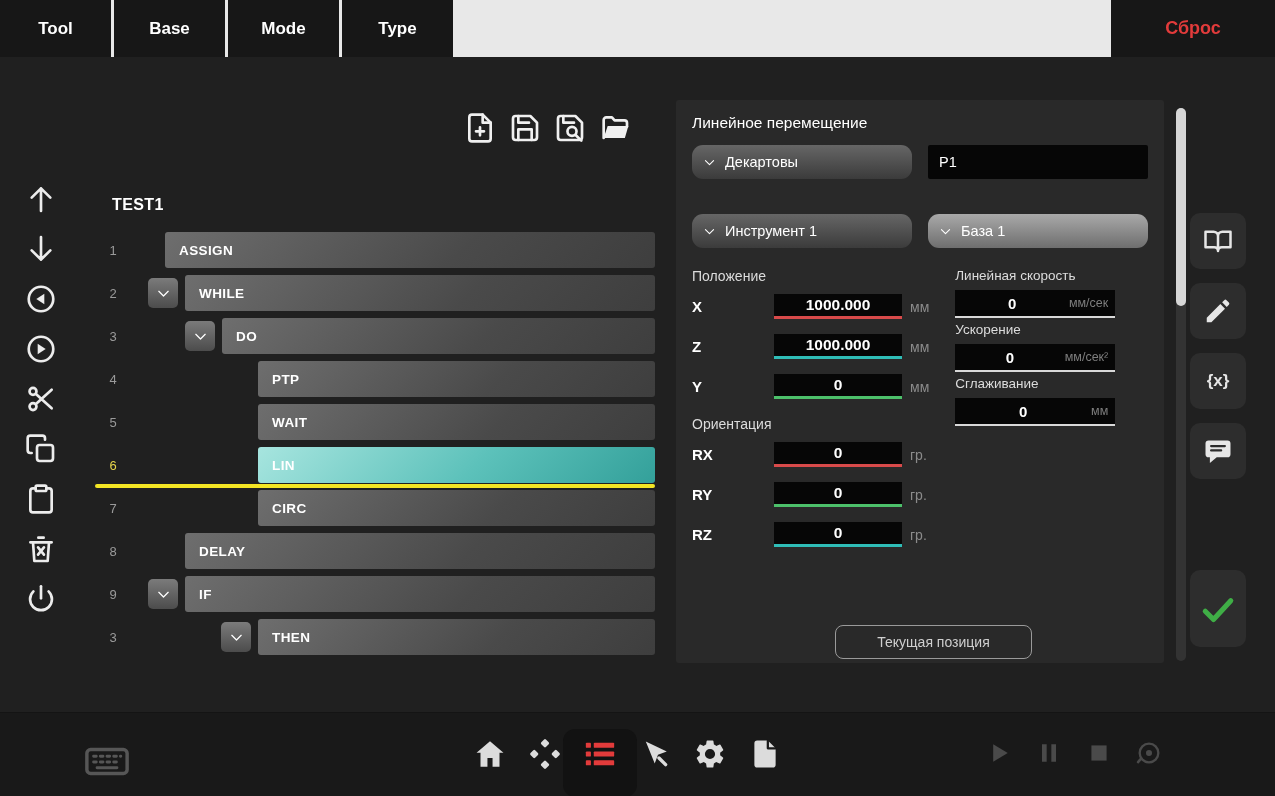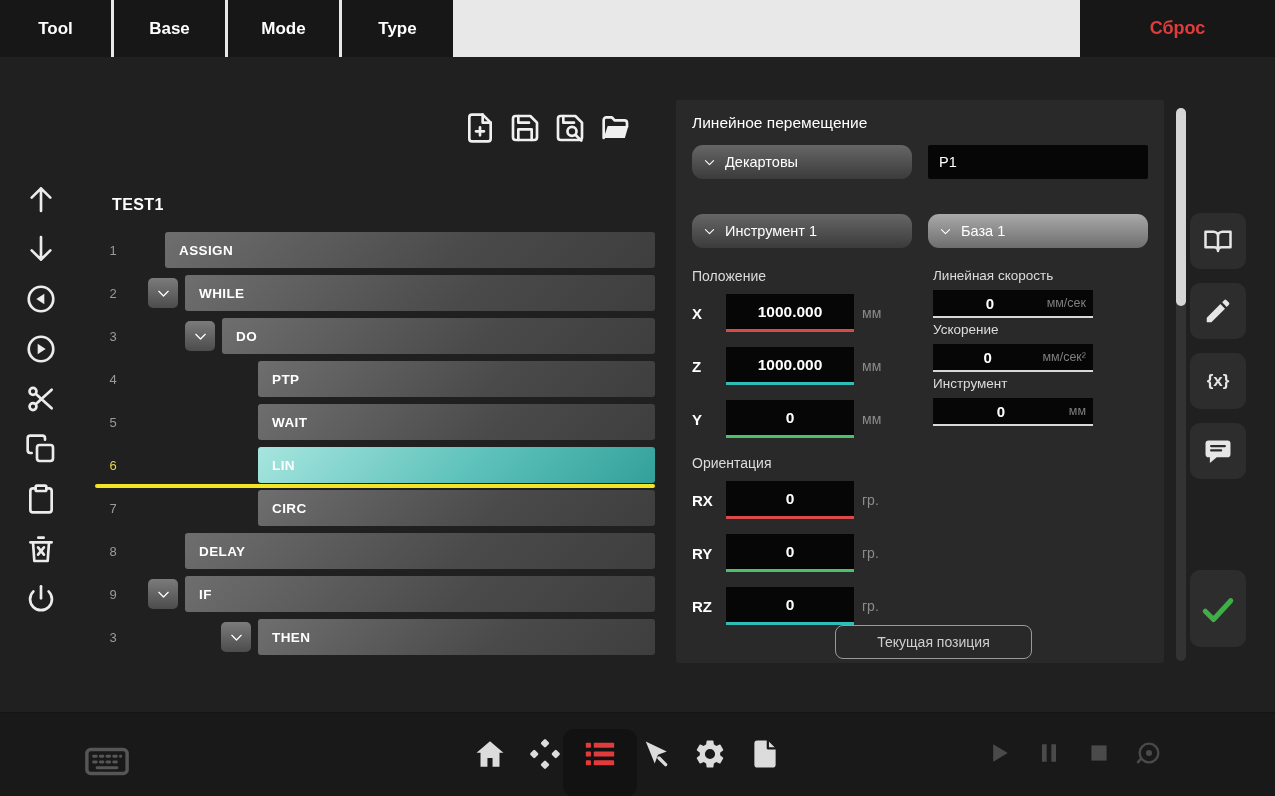--- a/index.html
+++ b/index.html
@@ -13,21 +13,21 @@
   .ic { display:block; }
   .ic svg { display:block; width:100%; height:100%; }
   button { border:none; background:none; font-family:inherit; cursor:pointer; padding:0; }
 
   
   .top-bar { position:absolute; left:0; top:0; width:1275px; height:57px; display:flex; }
   .tabs { display:flex; background:#e8e8e8; gap:3px; }
   .tab { width:111px; height:57px; background:#171717; color:#fff; font-weight:bold;
          font-size:17px; display:flex; align-items:center; justify-content:center; cursor:pointer; }
   .top-filler { flex:1; background:#e8e8e8; }
-  .reset-zone { width:195px; background:#171717; display:flex; align-items:center; justify-content:center; }
+  .reset-zone { width:164px; background:#171717; display:flex; align-items:center; justify-content:center; }
   .reset { color:#e23b3b; font-weight:bold; font-size:18px; cursor:pointer; }
 
   
   .left-toolbar { position:absolute; left:24px; top:183px; width:34px;
                   display:flex; flex-direction:column; gap:18px; align-items:center; }
   .icon-btn { width:32px; height:32px; color:#ececec; cursor:pointer; }
 
   
   .file-toolbar { position:absolute; left:464px; top:112px; display:flex; gap:13px; }
   .file-btn { width:32px; height:34px; color:#f0f0f0; cursor:pointer; }
@@ -61,23 +61,23 @@
         font-size:14.5px; cursor:pointer; }
   .dd.light { background:linear-gradient(180deg,#a9a9a9,#6e6e6e); }
   .dd .ic { width:13px; height:13px; flex:none; }
   .text-input { height:34px; background:#060606; color:#fff; font-size:14.5px;
                 display:flex; align-items:center; padding:0 11px; border-radius:2px; cursor:text; }
   .panel-cols { display:grid; grid-template-columns:1fr 1fr; column-gap:26px; }
   .sec-label { color:#dcdcdc; font-size:14px; margin-bottom:10px; }
   .sec-label.ori { margin-top:17px; }
   .axis-row { display:flex; align-items:center; gap:8px; margin-bottom:15px; }
   .axis-label { color:#fff; font-weight:bold; font-size:15px; width:26px; flex:none; }
-  .axis-input { width:128px; height:38px; background:#060606; color:#fff; font-weight:bold;
+  .axis-input { width:128px; height:25px; background:#060606; color:#fff; font-weight:bold;
                 font-size:15.5px; display:flex; align-items:center; justify-content:center;
-                border-bottom:3px solid #888; cursor:text; }
+                border-bottom:3px solid #888; cursor:text;margin-left:48px; }
   .axis-unit { color:#8b8b8b; font-size:14px; }
   .param-group { margin-bottom:4px; }
   .param-label { color:#dcdcdc; font-size:13.5px; margin-bottom:7px; }
   .param-input { width:160px; height:28px; background:#060606; border-bottom:2px solid #d8d8d8;
                  display:flex; align-items:center; cursor:text; }
   .param-val { flex:1; text-align:center; color:#fff; font-weight:bold; font-size:15px; }
   .param-unit { color:#7e7e7e; font-size:12.5px; padding-right:7px; white-space:nowrap; }
   .cur-pos { position:absolute; left:159px; bottom:4px; width:197px; height:34px;
              border:1.5px solid #9a9a9a; border-radius:8px; background:transparent;
              color:#cfcfcf; font-size:14px; display:flex; align-items:center; justify-content:center; }
@@ -402,21 +402,21 @@
           </div>
         </div>
         <div class="param-group">
           <div class="param-label">Ускорение</div>
           <div class="param-input">
             <span class="param-val">0</span>
             <span class="param-unit">мм/сек²</span>
           </div>
         </div>
         <div class="param-group">
-          <div class="param-label">Инструмент</div>
+          <div class="param-label">Сглаживание</div>
           <div class="param-input">
             <span class="param-val">0</span>
             <span class="param-unit">мм</span>
           </div>
         </div>
       </div>
   </div>
   <button class="cur-pos">Текущая позиция</button>
 </div>
 

